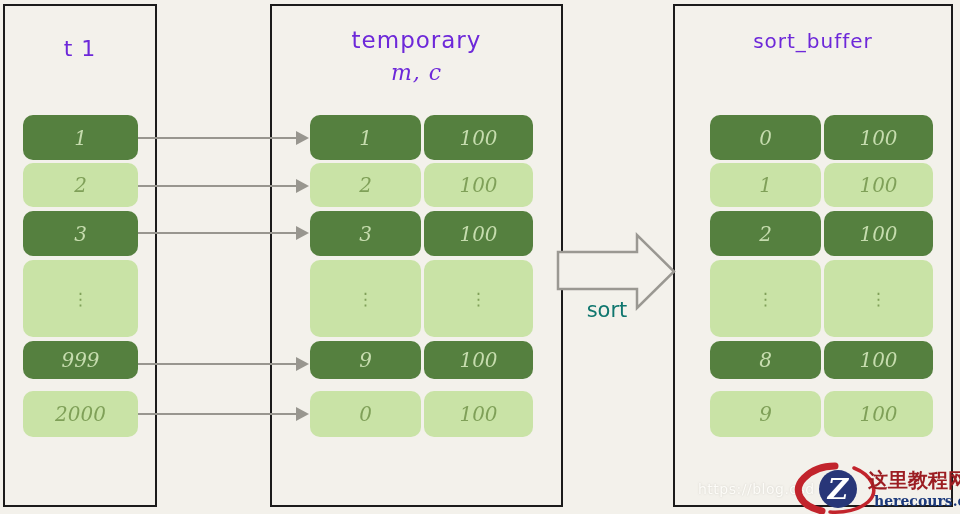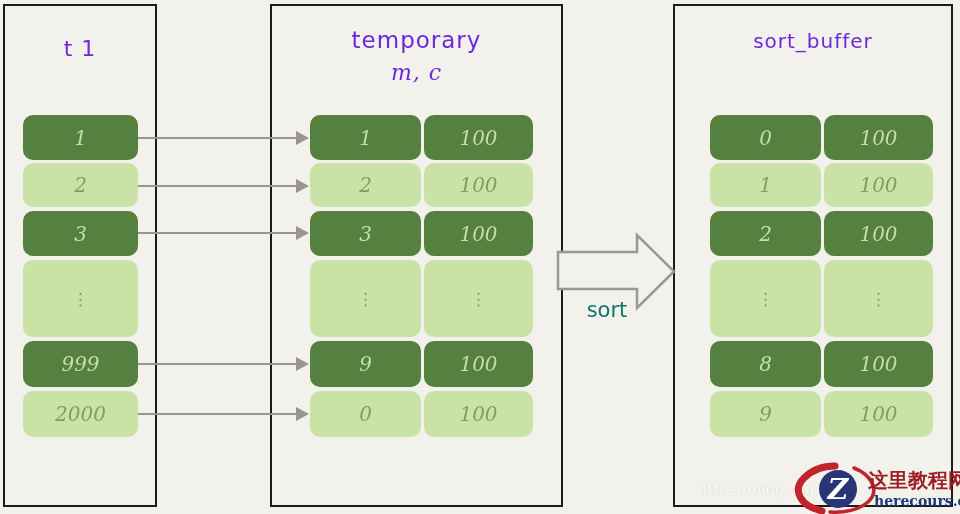--- a/index.html
+++ b/index.html
@@ -38,21 +38,21 @@
     font-size:20px;
   }
   .dark{background:var(--dark-cell,#55803f);color:var(--dark-cell-text,#c6dcae);}
   .light{background:var(--light-cell,#c9e3a6);color:var(--light-cell-text,#7fa058);}
   .dots{font-style:normal;font-size:17px;letter-spacing:0;}
   
   .r1{top:115px;height:45px;}
   .r2{top:163px;height:44px;}
   .r3{top:211px;height:45px;}
   .rd{top:260px;height:77px;}
-  .r5{top:341px;height:46px;}
+  .r5{top:341px;height:38px;}
   .r6{top:391px;height:46px;}
   
   .t1col{left:23px;width:115px;}
   .tmpM{left:310px;width:111px;}
   .tmpC{left:424px;width:109px;}
   .sbK{left:710px;width:111px;}
   .sbV{left:824px;width:109px;}
   
   .flow-arrow{position:absolute;left:138px;width:171px;height:14px;z-index:3;}
   .flow-arrow .shaft{

